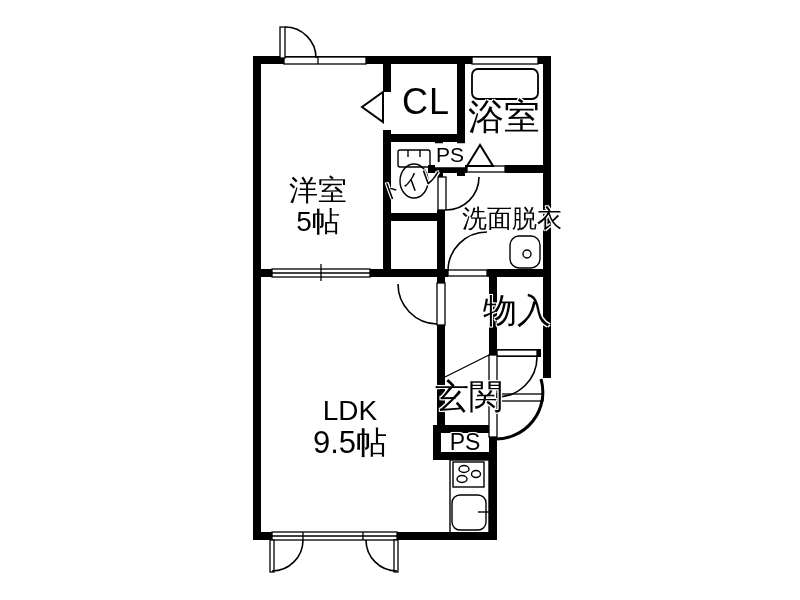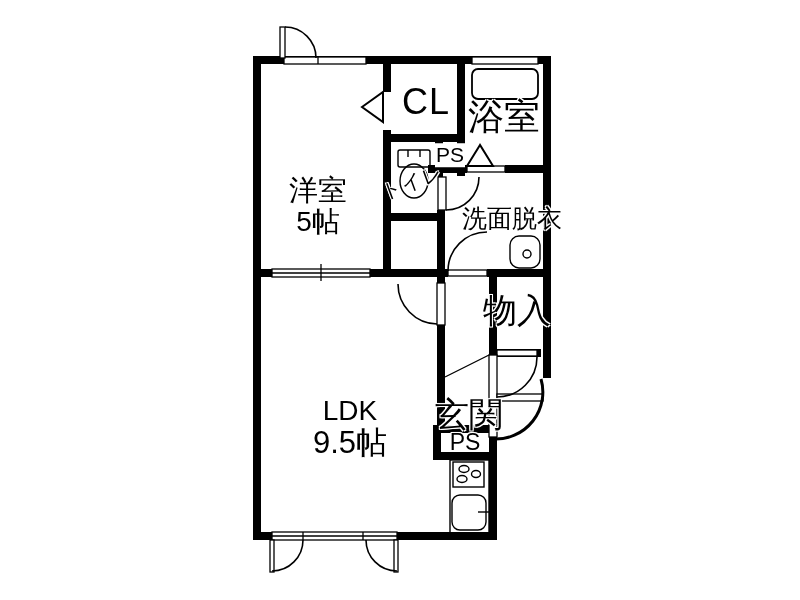--- a/index.html
+++ b/index.html
@@ -126,21 +126,21 @@
   <div class="lbl lbl-bath" style="left:504px;top:117px;">浴室</div>
 
   <div class="lbl lbl-ps1" style="left:450px;top:155px;">PS</div>
 
   <div class="lbl lbl-toilet" style="left:412px;top:182px;">トイレ</div>
 
   <div class="lbl lbl-wash" style="left:512px;top:218px;text-align:right;">洗面脱衣</div>
 
   <div class="lbl lbl-mono" style="left:517px;top:310px;">物入</div>
 
-  <div class="lbl lbl-genkan" style="left:469px;top:414px;">玄関</div>
+  <div class="lbl lbl-genkan" style="left:469px;top:396px;">玄関</div>
 
   <div class="lbl lbl-ps2" style="left:465px;top:443px;">PS</div>
 
   <div class="lbl lbl-ldk" style="left:350px;top:404px;margin-top:24px;">
     <div>LDK</div>
     <div class="size">9.5帖</div>
   </div>
 
 </div>
 

